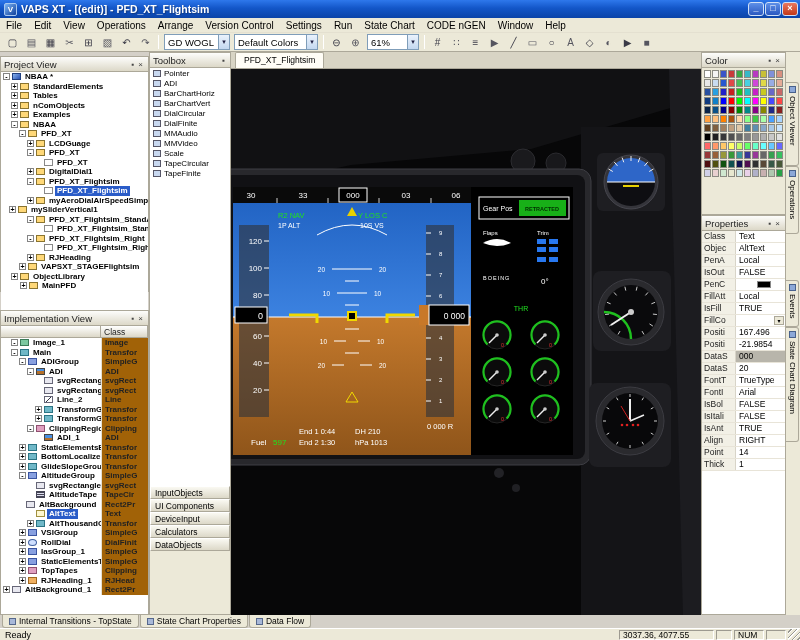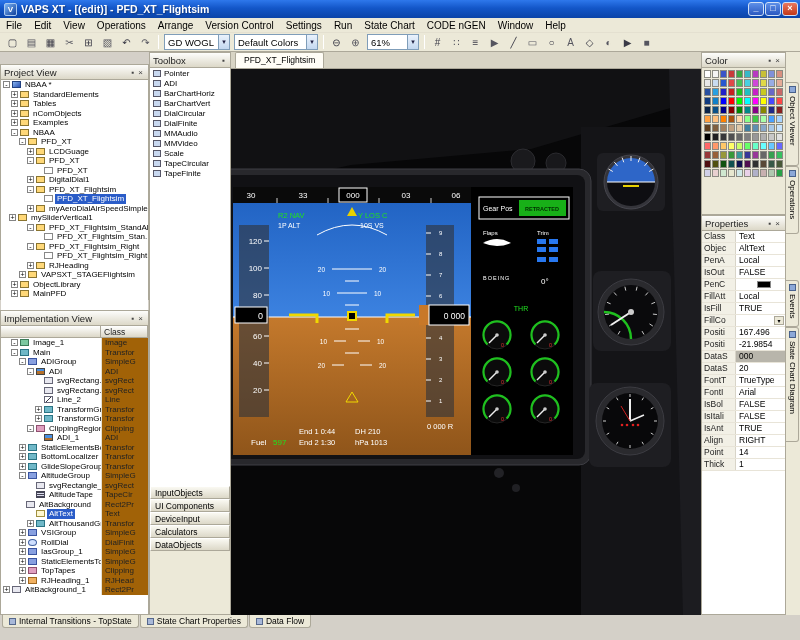--- a/index.html
+++ b/index.html
@@ -41,21 +41,21 @@
   
   .panel { position:absolute; background:#ECE9D8; border:1px solid #ACA899; }
   .panel-header { height:15px; background:linear-gradient(180deg,#FDFDFB,#DCD8C8);
     border-bottom:1px solid #ACA899; display:flex; align-items:center; padding:0 3px; }
   .panel-title { flex:1; font-size:9.5px; color:#222; white-space:nowrap; overflow:hidden; }
   .panel-hicon { font-size:8px; color:#444; padding:0 2px; line-height:13px; }
 
   
   .tree { background:#FFF; overflow:hidden; position:relative; }
   .tree-row { height:9.5px; line-height:9.5px; white-space:nowrap; display:flex; align-items:center;
-    font-size:8px; color:#000; position:relative; overflow:hidden; }
+    font-size:8px; color:#000; position:relative; overflow:hidden;font-weight:bold; }
   .expander { width:7px; height:7px; flex:none; border:1px solid #848484; background:#FFF;
     font-size:7px; line-height:5px; text-align:center; margin-right:2px; color:#000; }
   .expander.hidden { visibility:hidden; }
   .node-icon { width:9px; height:7px; flex:none; margin-right:2px; border:1px solid #8A7430; background:#FFD878; }
   .icon-root { background:linear-gradient(135deg,#88B4F0,#2850B0); border-color:#204080; }
   .icon-page { background:#FFF; border-color:#888; }
   .icon-image { background:#7CC8A0; border-color:#3A7A58; }
   .icon-transform { background:#70B8C8; border-color:#2A7484; }
   .icon-group { background:#88A0E0; border-color:#3A54A0; }
   .icon-adi { background:linear-gradient(180deg,#4A90E2 50%,#B5702A 50%); border-color:#444; }
@@ -194,21 +194,21 @@
         <div class="tb-btn">▭</div>
         <div class="tb-btn">○</div>
         <div class="tb-btn">A</div>
         <div class="tb-btn">◇</div>
         <div class="tb-btn">◐</div>
         <div class="tb-btn">▶</div>
         <div class="tb-btn">■</div>
       </div>
   </div>
 
-  <div class="panel" id="project-panel" style="left:0;top:64px;width:149px;height:236px">
+  <div class="panel" id="project-panel" style="left:0;top:56px;width:149px;height:236px">
     <div class="panel-header">
       <span class="panel-title">Project View</span>
       <span class="panel-hicon">▪</span>
       <span class="panel-hicon">×</span>
     </div>
     <div class="tree" id="project-tree" style="height:241px">
         <div class="tree-row" style="padding-left: 2px;">
           <span class="expander">-</span>
           <span class="node-icon icon-root"></span>
           <span class="node-label">NBAA *</span>
@@ -311,21 +311,21 @@
         <div class="tree-row" style="padding-left: 18px;">
           <span class="expander">+</span>
           <span class="node-icon icon-folder"></span>
           <span class="node-label">VAPSXT_STAGEFlightsim</span>
         </div>
         <div class="tree-row" style="padding-left: 10px;">
           <span class="expander">+</span>
           <span class="node-icon icon-folder"></span>
           <span class="node-label">ObjectLibrary</span>
         </div>
-        <div class="tree-row" style="padding-left: 10px;">
+        <div class="tree-row" style="padding-left: 10px; margin-left: 9px;">
           <span class="expander">+</span>
           <span class="node-icon icon-folder"></span>
           <span class="node-label">MainPFD</span>
         </div>
       </div>
   </div>
 
   <div class="panel" id="impl-panel" style="left:0;top:310px;width:149px;height:305px">
     <div class="panel-header">
       <span class="panel-title">Implementation View</span>
@@ -1070,14 +1070,22 @@
       <div class="btab">
         <span class="btab-icon"></span>
         <span>State Chart Properties</span>
       </div>
       <div class="btab">
         <span class="btab-icon"></span>
         <span>Data Flow</span>
       </div>
     </div>
 
+  <div id="statusbar">
+    <div id="status-ready">Ready</div>
+    <div class="status-box" style="width:95px">3037.36, 4077.55</div>
+    <div class="status-box" style="width:16px"></div>
+    <div class="status-box" style="width:30px">NUM</div>
+    <div class="status-box" style="width:20px"></div>
+    <div id="status-grip"></div>
+  </div>
 
 </div>
 
 </body></html>

